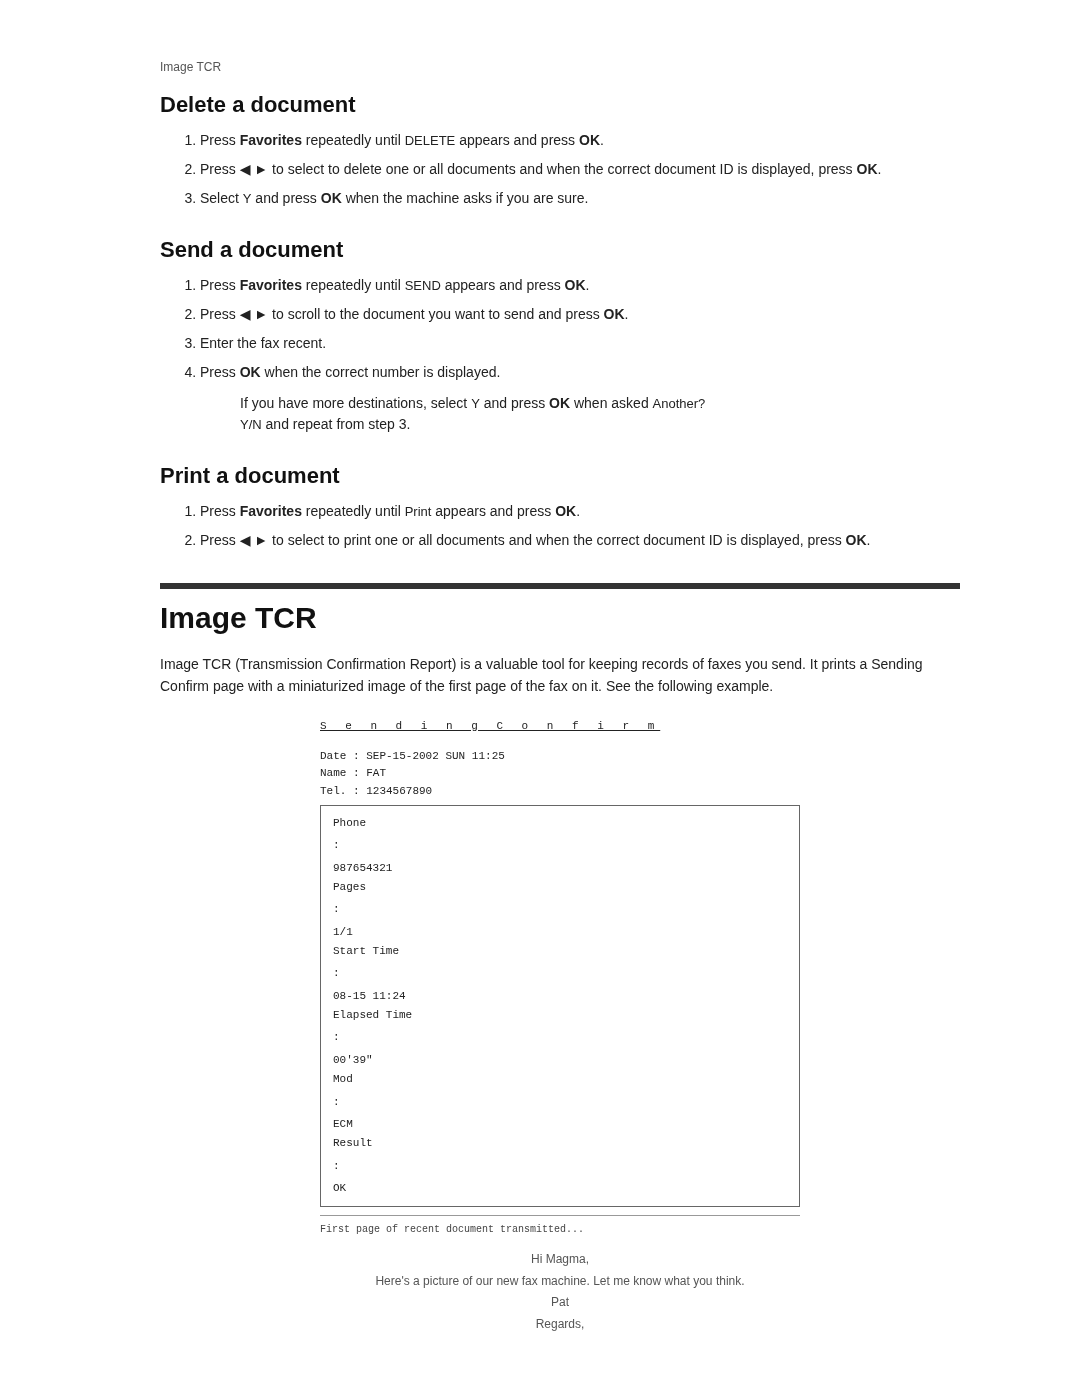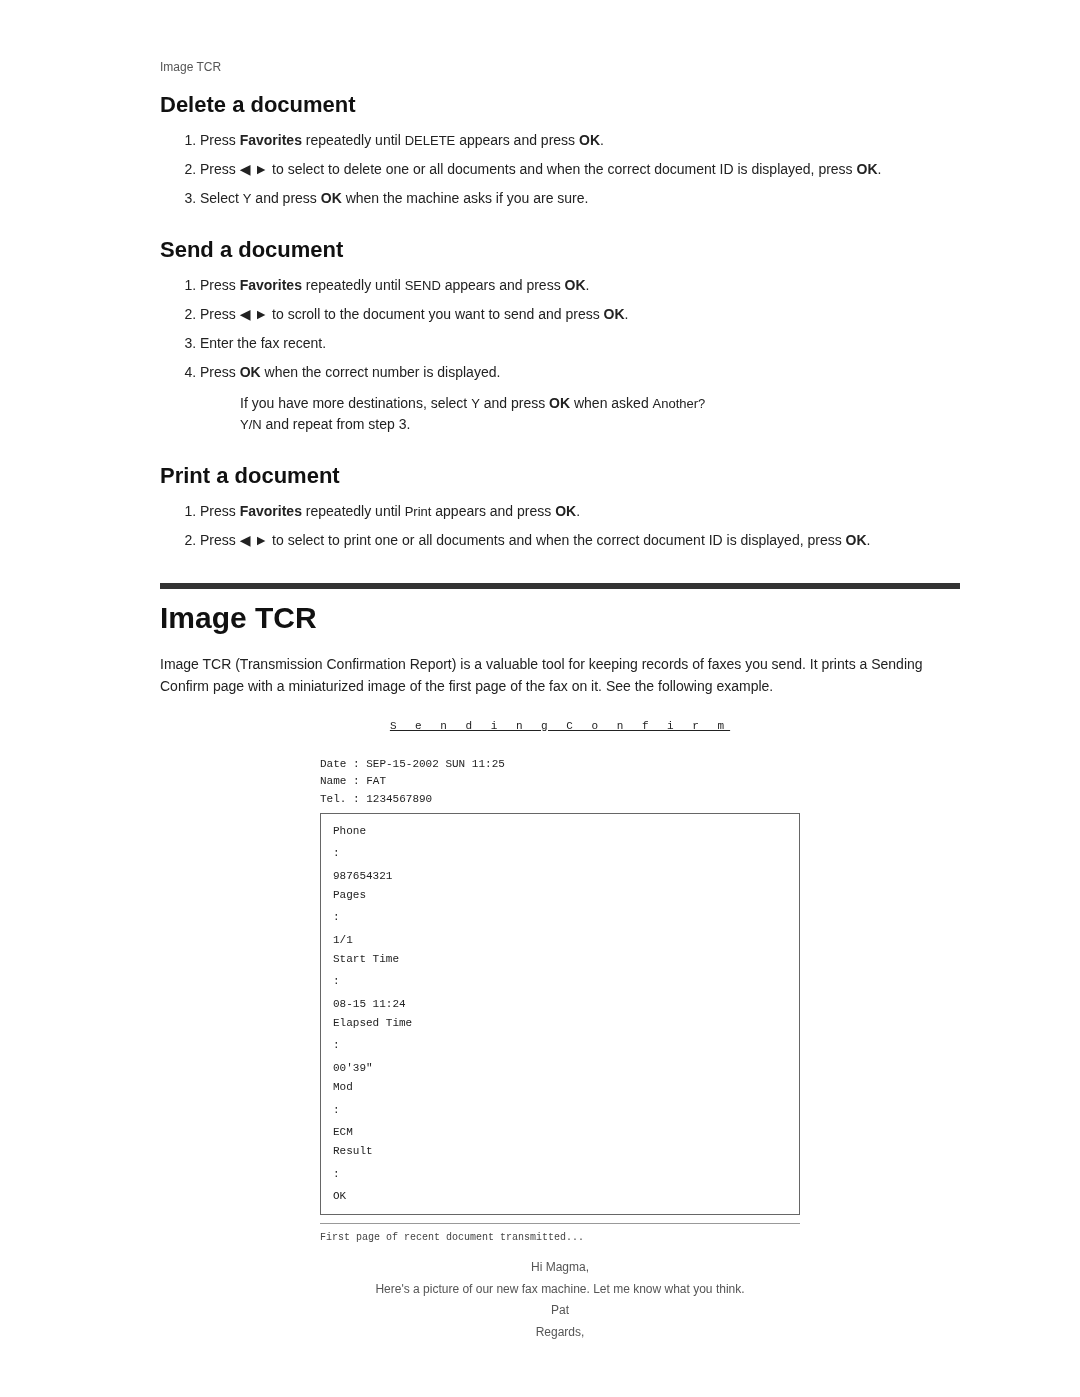--- a/index.html
+++ b/index.html
@@ -66,26 +66,26 @@
       line-height: 1.6;
     }
     .fax-preview-container {
       margin: 0 auto;
       width: 480px;
       font-family: 'Courier New', Courier, monospace;
       font-size: 11px;
       color: #222;
     }
     .sending-confirm-title {
-      text-align: center;
+      text-align: left;
       letter-spacing: 6px;
       font-family: 'Courier New', Courier, monospace;
       font-size: 11px;
       text-decoration: underline;
-      margin-bottom: 24px;
+      margin-bottom: 16px;
     }
     .fax-header-info {
       margin-bottom: 4px;
       line-height: 1.6;
     }
     .fax-table-box {
       border: 1px solid #666;
       padding: 8px 12px;
       margin-bottom: 8px;
     }

